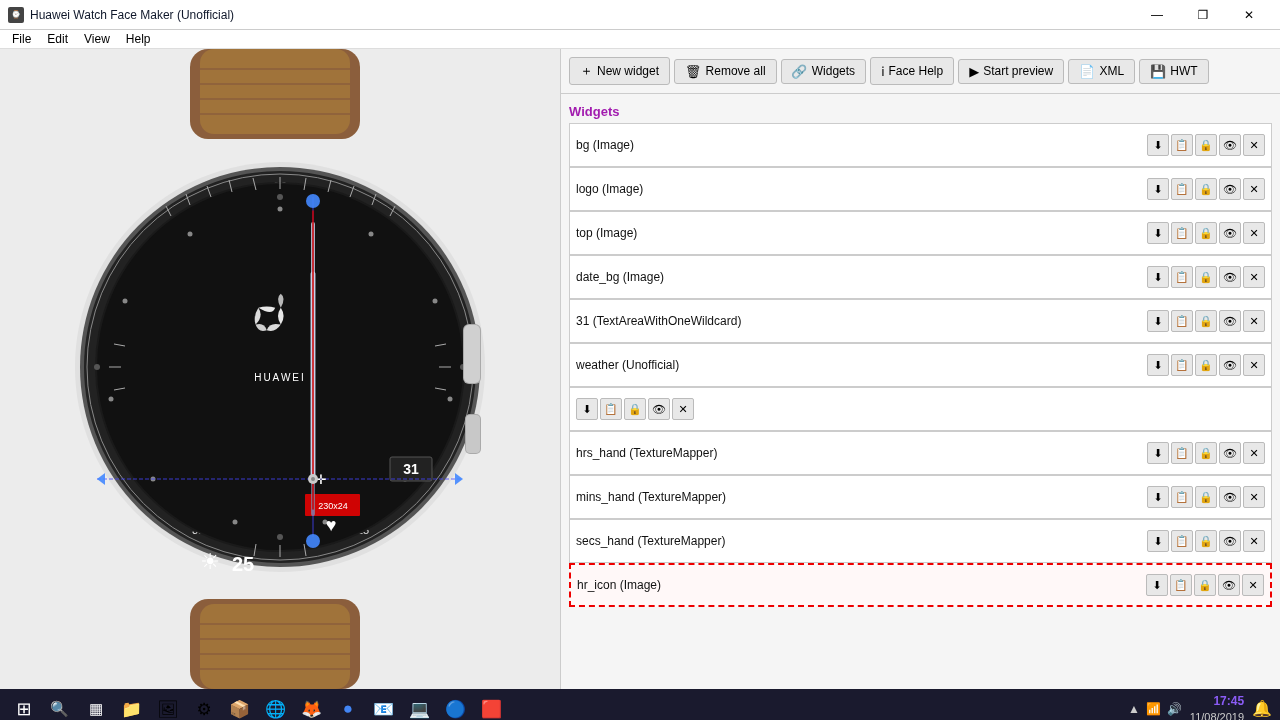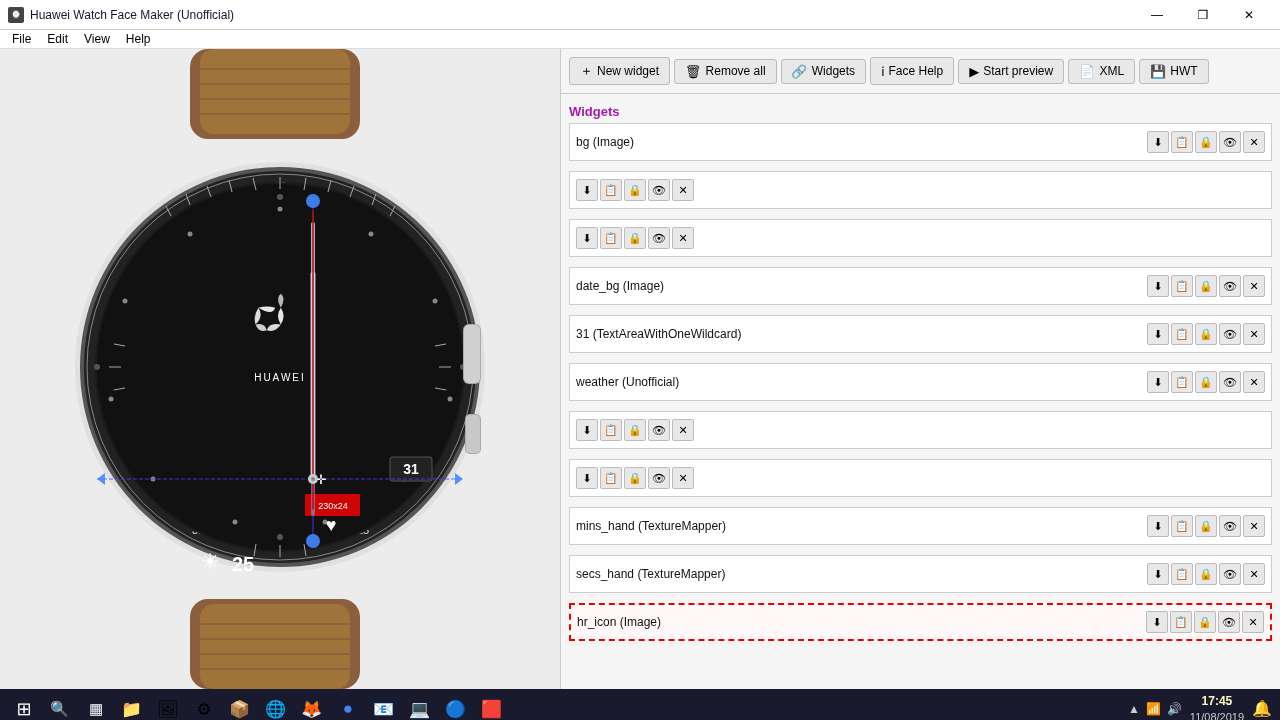--- a/index.html
+++ b/index.html
@@ -123,22 +123,22 @@
       font-size: 13px;
       font-weight: 600;
       padding: 6px 0 4px 0;
       color: #a21caf;
     }
     .widget-row {
       display: flex;
       align-items: center;
       background: #fff;
       border: 1px solid #ccc;
-      margin-bottom: 10px;
-      height: 38px;
+      margin-bottom: 0;
+      height: 44px;
       padding: 0 6px;
     }
     .widget-row.selected {
       border: 2px dashed #e00;
       background: #fff8f8;
     }
     .widget-name {
       flex: 1;
       font-size: 12px;
       color: #111;
@@ -400,29 +400,31 @@
             <span class="widget-name">bg (Image)</span>
             <div class="widget-actions">
               <button class="widget-action-btn">⬇</button>
               <button class="widget-action-btn">📋</button>
               <button class="widget-action-btn">🔒</button>
               <button class="widget-action-btn">👁</button>
               <button class="widget-action-btn">✕</button>
             </div>
           </div>
           <div class="widget-row">
-            <div class="widget-actions">
-              <button class="widget-action-btn">⬇</button>
-              <button class="widget-action-btn">📋</button>
-              <button class="widget-action-btn">🔒</button>
-              <button class="widget-action-btn">👁</button>
-              <button class="widget-action-btn">✕</button>
-            </div>
-          </div>
-          <div class="widget-row">
+            <span class="widget-name">logo (Image)</span>
+            <div class="widget-actions">
+              <button class="widget-action-btn">⬇</button>
+              <button class="widget-action-btn">📋</button>
+              <button class="widget-action-btn">🔒</button>
+              <button class="widget-action-btn">👁</button>
+              <button class="widget-action-btn">✕</button>
+            </div>
+          </div>
+          <div class="widget-row">
+            <span class="widget-name">top (Image)</span>
             <div class="widget-actions">
               <button class="widget-action-btn">⬇</button>
               <button class="widget-action-btn">📋</button>
               <button class="widget-action-btn">🔒</button>
               <button class="widget-action-btn">👁</button>
               <button class="widget-action-btn">✕</button>
             </div>
           </div>
           <div class="widget-row">
             <span class="widget-name">date_bg (Image)</span>
@@ -457,20 +459,21 @@
           <div class="widget-row">
             <div class="widget-actions">
               <button class="widget-action-btn">⬇</button>
               <button class="widget-action-btn">📋</button>
               <button class="widget-action-btn">🔒</button>
               <button class="widget-action-btn">👁</button>
               <button class="widget-action-btn">✕</button>
             </div>
           </div>
           <div class="widget-row">
+            <span class="widget-name">hrs_hand (TextureMapper)</span>
             <div class="widget-actions">
               <button class="widget-action-btn">⬇</button>
               <button class="widget-action-btn">📋</button>
               <button class="widget-action-btn">🔒</button>
               <button class="widget-action-btn">👁</button>
               <button class="widget-action-btn">✕</button>
             </div>
           </div>
           <div class="widget-row">
             <span class="widget-name">mins_hand (TextureMapper)</span>
@@ -525,18 +528,18 @@
     <div class="taskbar-icon" style="font-size:17px; color:#5c2d91">🔵</div>
     <div class="taskbar-icon" style="font-size:17px; color:#cf0a2c">🟥</div>
   </div>
   <div class="taskbar-right">
     <div class="taskbar-systray">
       <span style="color:#ccc; cursor:pointer;">▲</span>
       <span style="color:#ccc;">📶</span>
       <span style="color:#ccc;">🔊</span>
     </div>
     <div class="taskbar-clock">
-      <div style="color:#fef9c3; font-weight:600;text-align:center;">17:45</div>
+      <div style="color:#8b5cf6; font-weight:600;">17:45</div>
       <div style="color:#ccc; font-size:11px;">11/08/2019</div>
     </div>
     <span style="color:#fff; font-size:16px;">🔔</span>
   </div>
 </div>
 
 </body></html>

